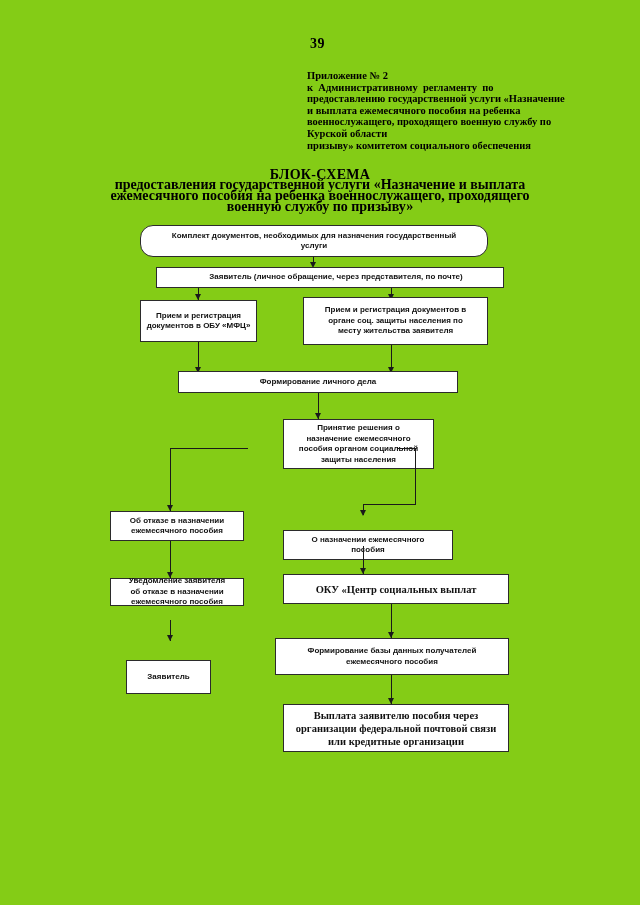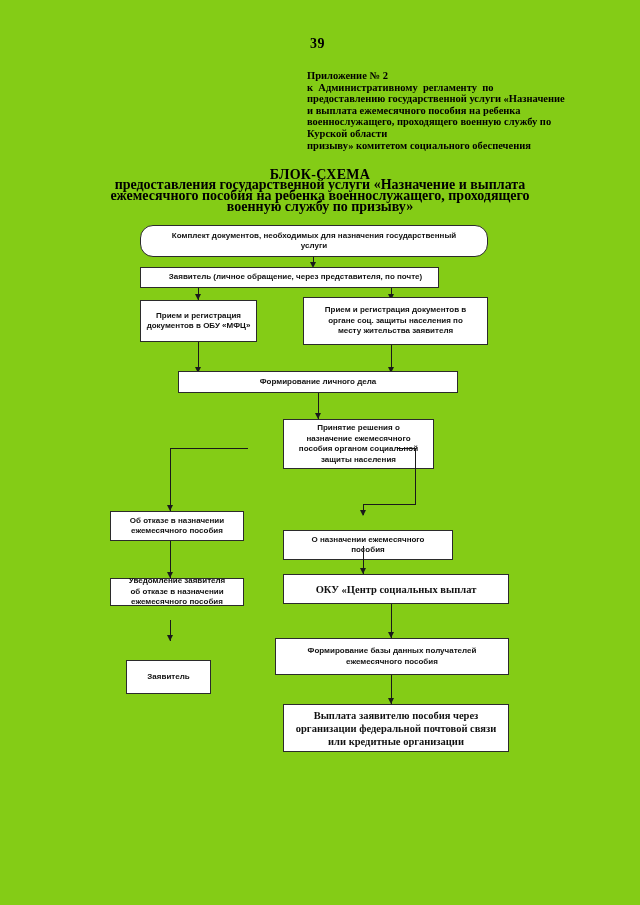--- a/index.html
+++ b/index.html
@@ -151,21 +151,21 @@
   <div id="flow">
 
     <div class="node" style="left:140px; top:225px; width:348px; height:32px;border-radius:13px;">
       <span class="txt">Комплект документов, необходимых для назначения государственный
 услуги</span>
     </div>
 
     <div class="vline" style="left:313px; top:257px; height:9px;"></div>
     <div class="arrowhead" style="left:310px; top:262px;"></div>
 
-    <div class="node" style="left:140px; top:267px; width:299px; height:21px;padding-left:16px;">
+    <div class="node" style="left:156px; top:267px; width:348px; height:21px;padding-left:16px;">
       <span class="txt">Заявитель (личное обращение, через представителя, по почте)</span>
     </div>
 
     <div class="vline" style="left:198px; top:288px; height:12px;"></div>
     <div class="arrowhead" style="left:195px; top:294px;"></div>
 
     <div class="vline" style="left:391px; top:288px; height:12px;"></div>
     <div class="arrowhead" style="left:388px; top:294px;"></div>
 
     <div class="node" style="left:140px; top:300px; width:117px; height:42px;">

